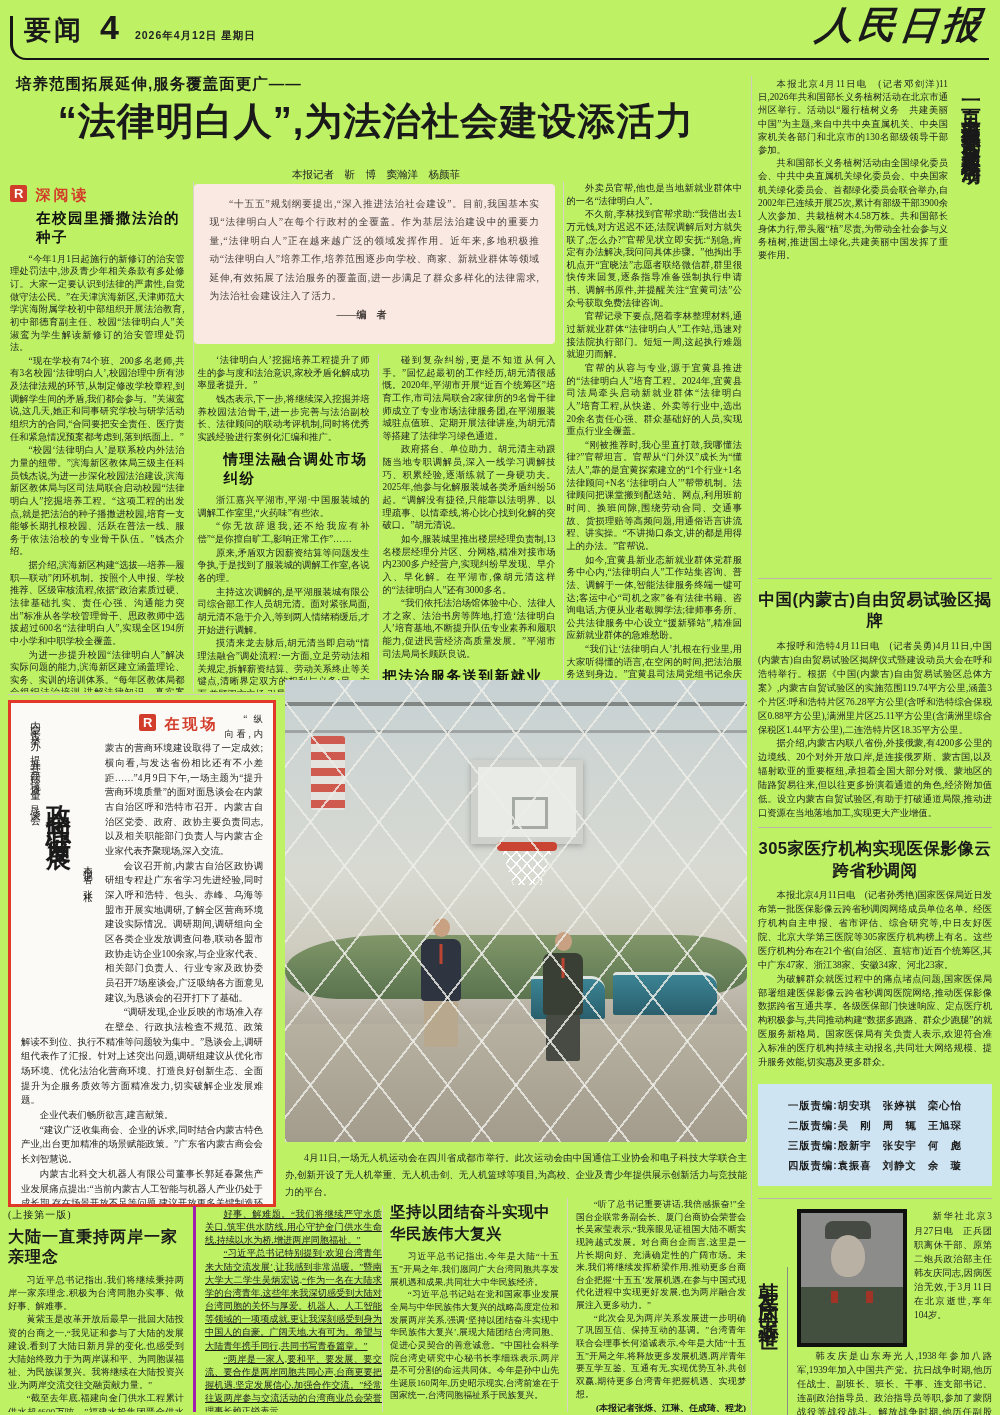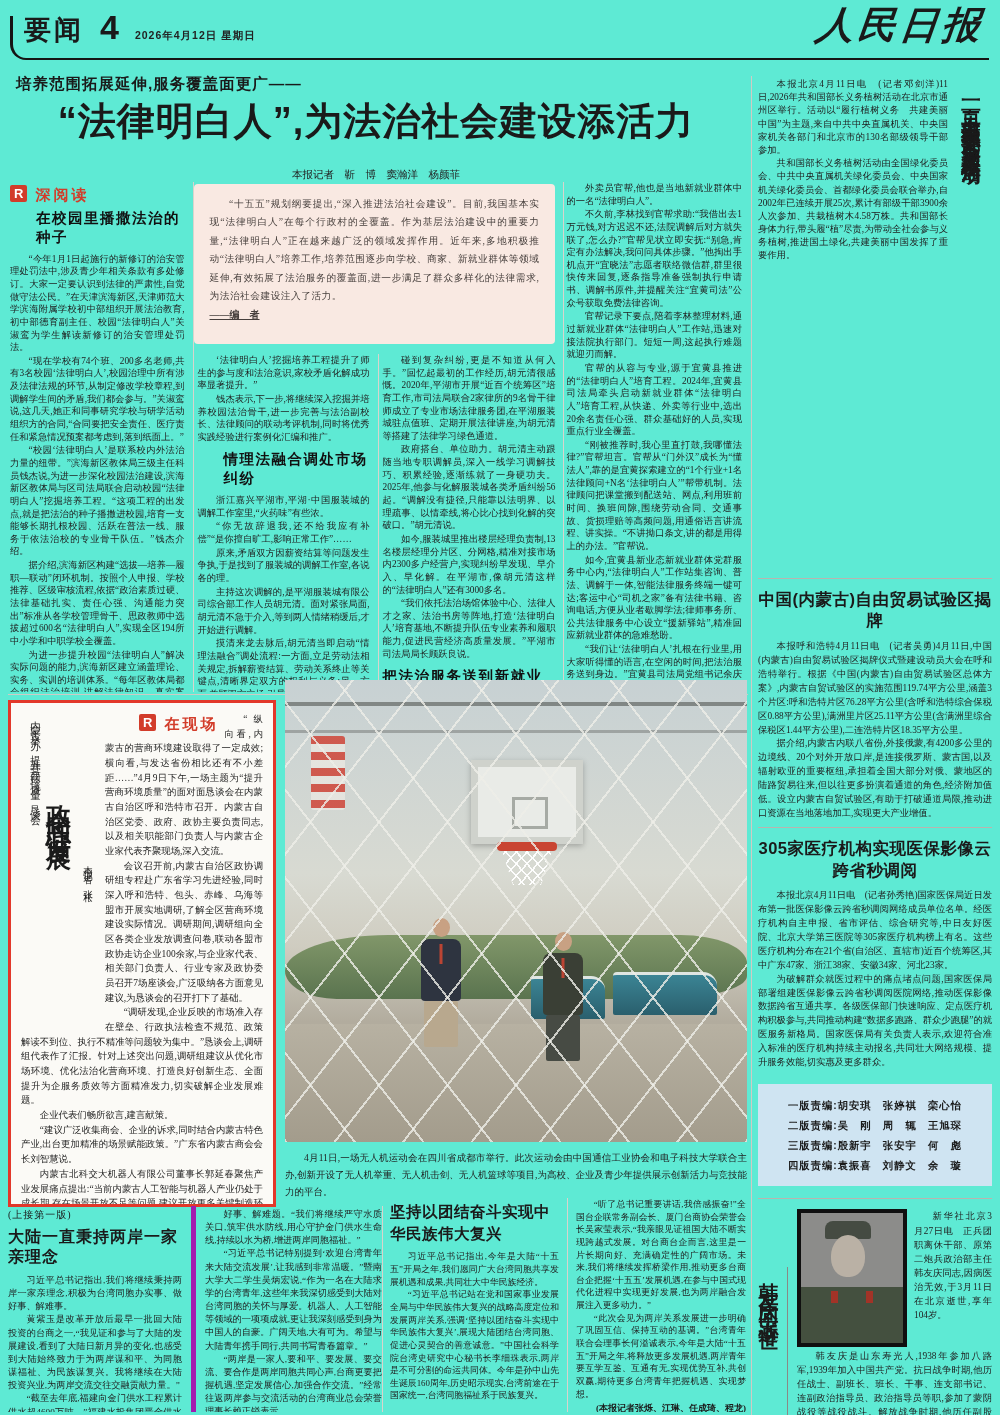--- a/index.html
+++ b/index.html
@@ -1,17 +1,17 @@
 <!DOCTYPE html>
 <html><head>
 <meta charset="utf-8">
 <style>
   html,body{margin:0;padding:0;}
   body{width:1000px;height:1415px;background:#f3f1ec;font-family:"Liberation Serif","DejaVu Serif",serif;}
-  .page{position:relative;width:1000px;height:1415px;background:#5eead4;overflow:hidden;color:#1a1a1a;}
+  .page{position:relative;width:1000px;height:1415px;background:#bef264;overflow:hidden;color:#1a1a1a;}
 
   
   .hdr-rule{position:absolute;left:10px;top:16px;width:976px;height:42px;
     border-left:3px solid #151515;border-bottom:2.5px solid #151515;border-bottom-left-radius:16px;}
   .hdr-left{position:absolute;left:24px;top:10px;display:flex;align-items:baseline;gap:16px;}
   .hdr-section{font:900 27px/1 "Liberation Sans","DejaVu Sans",sans-serif;letter-spacing:3px;}
   .hdr-pagenum{font:700 34px/1 "Liberation Sans","DejaVu Sans",sans-serif;}
   .hdr-date{font:600 10.5px/1 "Liberation Sans","DejaVu Sans",sans-serif;color:#222;letter-spacing:1px;}
   .masthead{position:absolute;right:16px;top:6px;font:900 38px/1 "Liberation Serif","DejaVu Serif",serif;
     font-style:italic;letter-spacing:4px;transform:skewX(-6deg);}
@@ -28,21 +28,21 @@
   .fcol2{width:50%;box-sizing:border-box;padding:0 8px 0 4px;border-right:1px solid #d8d4cc;overflow:hidden;}
   .fcol2.last,.fcol.last{border-right:none;}
   .bp{font:9.3px/1.36 "Liberation Serif","DejaVu Serif",serif;text-align:justify;text-indent:2em;margin:0 0 1px;color:#1d1d1d;}
   .subhead{font:700 14.5px/1.3 "Liberation Sans","DejaVu Sans",sans-serif;letter-spacing:1.5px;margin:7px 0 6px;color:#111;}
   .subhead.center{text-align:left;margin-left:26px;}
   .rtag{margin:2px 0 6px;white-space:nowrap;}
   .rbox{display:inline-block;background:#d23c2a;color:#fff;font:700 13px/15px "Liberation Sans",sans-serif;padding:1px 4px;border-radius:2px;}
   .rtxt{color:#d23c2a;font:700 15px/1 "Liberation Sans",sans-serif;letter-spacing:3px;margin-left:4px;vertical-align:middle;}
   .editor-box{background:#f9e9e2;border-radius:4px;padding:11px 16px 7px;margin:2px 8px 10px 0;height:160px;box-sizing:border-box;}
   .ed-text{font:9.7px/1.9 "Liberation Serif",serif;color:#463f3c;text-indent:2em;text-align:justify;margin:0;letter-spacing:.5px;}
-  .ed-sig{text-align:left;font:700 10px/1 "Liberation Serif",serif;margin:4px 26px 0 0;color:#463f3c;text-decoration:underline;}
+  .ed-sig{text-align:center;font:700 10px/1 "Liberation Serif",serif;margin:4px 26px 0 0;color:#463f3c;}
   .mid-rule{position:absolute;left:8px;top:694px;width:740px;border-top:1px solid #cfcbc3;}
 
   
   .scene{position:absolute;left:8px;top:700px;width:268px;height:507px;border:3px solid #e2382a;
     box-sizing:border-box;padding:9px 10px;overflow:hidden;background:#fbfaf6;}
   .rb-left{float:left;width:84px;height:314px;display:flex;}
   .vtx{writing-mode:vertical-rl;}
   .side-title{font:10.5px/1.1 "Liberation Serif",serif;letter-spacing:5px;height:296px;width:20px;color:#222;}
   .scene-head{font:900 25px/1.3 "Liberation Sans","DejaVu Sans",sans-serif;letter-spacing:7px;margin-top:72px;height:238px;width:34px;}
   .scene-byline{font:9.5px/1.2 "Liberation Serif",serif;letter-spacing:3px;margin-top:146px;height:165px;width:18px;}
@@ -111,22 +111,22 @@
   .portrait .cap{position:absolute;left:24px;top:8px;width:46px;height:18px;background:#454b42;border-radius:8px 8px 2px 2px;}
   .portrait .face{position:absolute;left:30px;top:22px;width:34px;height:42px;background:#bab1a5;border-radius:50% 50% 45% 45%;}
   .portrait .body{position:absolute;left:0;bottom:0;width:100%;height:56px;background:#44503f;}
   .portrait .tab1,.portrait .tab2{position:absolute;bottom:40px;width:7px;height:12px;background:#a23327;}
   .portrait .tab1{left:30px;} .portrait .tab2{right:30px;}
   .obit-lead{flex:1;}
   .obit-lead .rp{line-height:1.52;}
 
   
   .bleft{position:absolute;left:8px;top:1206px;width:374px;height:206px;overflow:hidden;display:flex;border-right:1px solid #d8d4cc;}
-  .bl-a{width:188px;box-sizing:border-box;padding-right:9px;border-right:5px solid #a21caf;overflow:hidden;}
-  .bl-b{width:186px;box-sizing:border-box;padding-left:9px;overflow:hidden;padding-top:2px;}
+  .bl-a{width:188px;box-sizing:border-box;padding-right:9px;border-right:3px solid #a21caf;overflow:hidden;}
+  .bl-b{width:186px;box-sizing:border-box;padding-left:9px;overflow:hidden;padding-top:2px;text-decoration:underline;}
   .cont-tag{font:10px/1 "Liberation Serif",serif;margin:4px 0 7px;letter-spacing:1px;}
   .bl-h{font:900 16px/1.25 "Liberation Sans","DejaVu Sans",sans-serif;letter-spacing:1px;margin:0 0 7px;}
   .bt{font:9.2px/1.43 "Liberation Serif",serif;text-align:justify;text-indent:2em;margin:0;color:#1d1d1d;}
   .bmid{position:absolute;left:390px;top:1198px;width:356px;height:214px;overflow:hidden;display:flex;}
   .bm-a{width:178px;box-sizing:border-box;padding-right:8px;border-right:1px solid #d8d4cc;overflow:hidden;}
   .bm-b{width:178px;box-sizing:border-box;padding-left:8px;overflow:hidden;}
   .bm-h{font:900 15.5px/1.4 "Liberation Sans","DejaVu Sans",sans-serif;letter-spacing:.5px;margin:3px 0 6px;}
   .bt-sm{font:8.9px/1.42 "Liberation Serif",serif;text-align:justify;text-indent:2em;margin:0;color:#1d1d1d;}
   .sign{font:600 9px/1.5 "Liberation Serif",serif;text-align:right;margin-top:2px;}
 </style>

